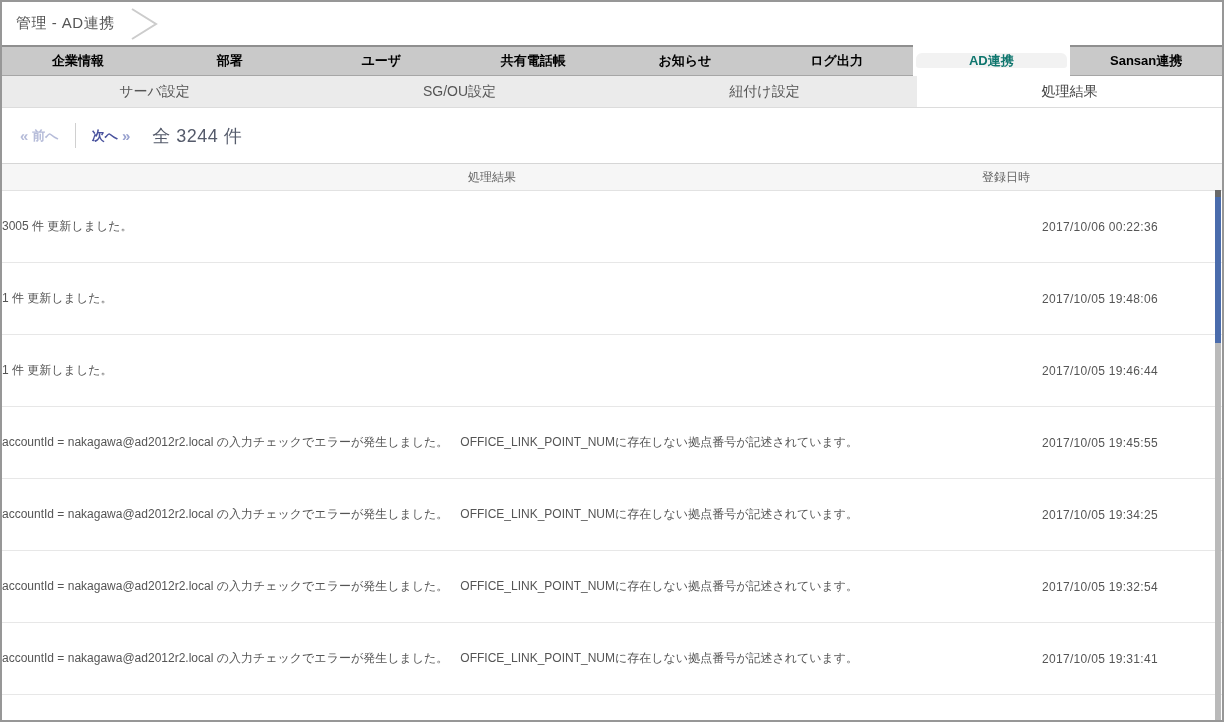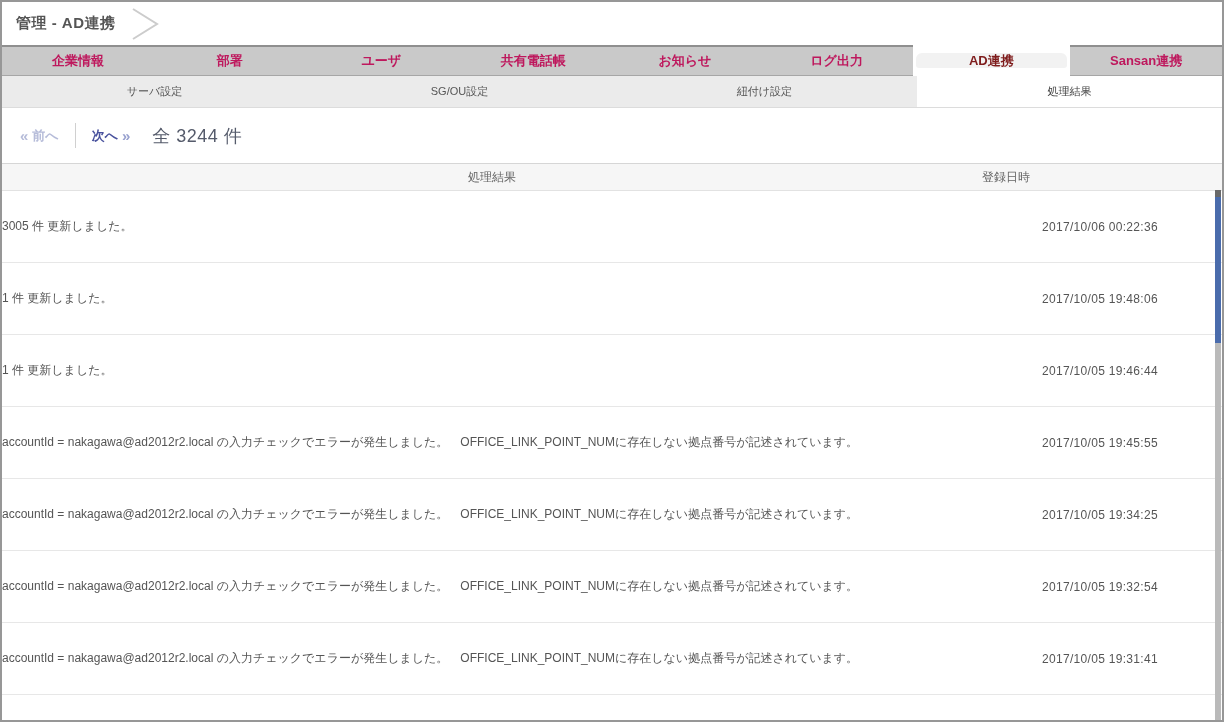--- a/index.html
+++ b/index.html
@@ -5,41 +5,41 @@
   * { margin:0; padding:0; box-sizing:border-box; }
   html,body { background:#e8e8e8; }
   body { font-family:"Liberation Sans","DejaVu Sans",sans-serif; }
 
   .frame {
     position:relative; width:1224px; height:722px;
     background:#ffffff; border:2px solid #979797; overflow:hidden;
   }
 
   
-  .breadcrumb-bar { height:43px; display:flex; align-items:center; padding-left:14px; background:#fff;font-weight:bold; }
+  .breadcrumb-bar { height:43px; display:flex; align-items:center; padding-left:14px; background:#fff; }
   .breadcrumb-title { font-size:15px; color:#555; letter-spacing:.5px; }
   .breadcrumb-chevron { margin-left:14px; display:flex; align-items:center; }
 
   
   .main-tabs { display:flex; height:31px; background:#fff; }
   .main-tab {
     flex:1 1 0; display:flex; align-items:center; justify-content:center;
     background:#c9c9c9; border-top:2px solid #8f8f8f; border-bottom:1px solid #a6a6a6;
-    font-size:13px; font-weight:bold; color:#be185d; cursor:pointer;
+    font-size:13px; font-weight:bold; color:#000000; cursor:pointer;
   }
   .main-tab.active {
     background:#f2f2f2; border:none; border-radius:6px 6px 3px 3px;
-    margin:8px 3px; color:#7f1d1d;
+    margin:8px 3px; color:#0f766e;
   }
 
   
   .sub-tabs { display:flex; height:32px; background:#ebebeb; border-bottom:1px solid #dcdcdc; }
   .sub-tab {
     flex:1 1 0; display:flex; align-items:center; justify-content:center;
-    font-size:11px; color:#555; cursor:pointer;
+    font-size:14px; color:#555; cursor:pointer;
   }
   .sub-tab.active { background:#ffffff; color:#444; }
 
   
   .toolbar { height:55px; display:flex; align-items:center; padding-left:14px; background:#fff; }
   .pager { display:flex; align-items:center; font-size:13px; font-weight:bold; }
   .pager .arrow { font-size:15px; margin:0 4px; }
   .pager-prev { color:#b6bcd9; cursor:default; }
   .pager-next { color:#48519d; cursor:pointer; }
   .pager-next .arrow { color:#98a1cf; }

